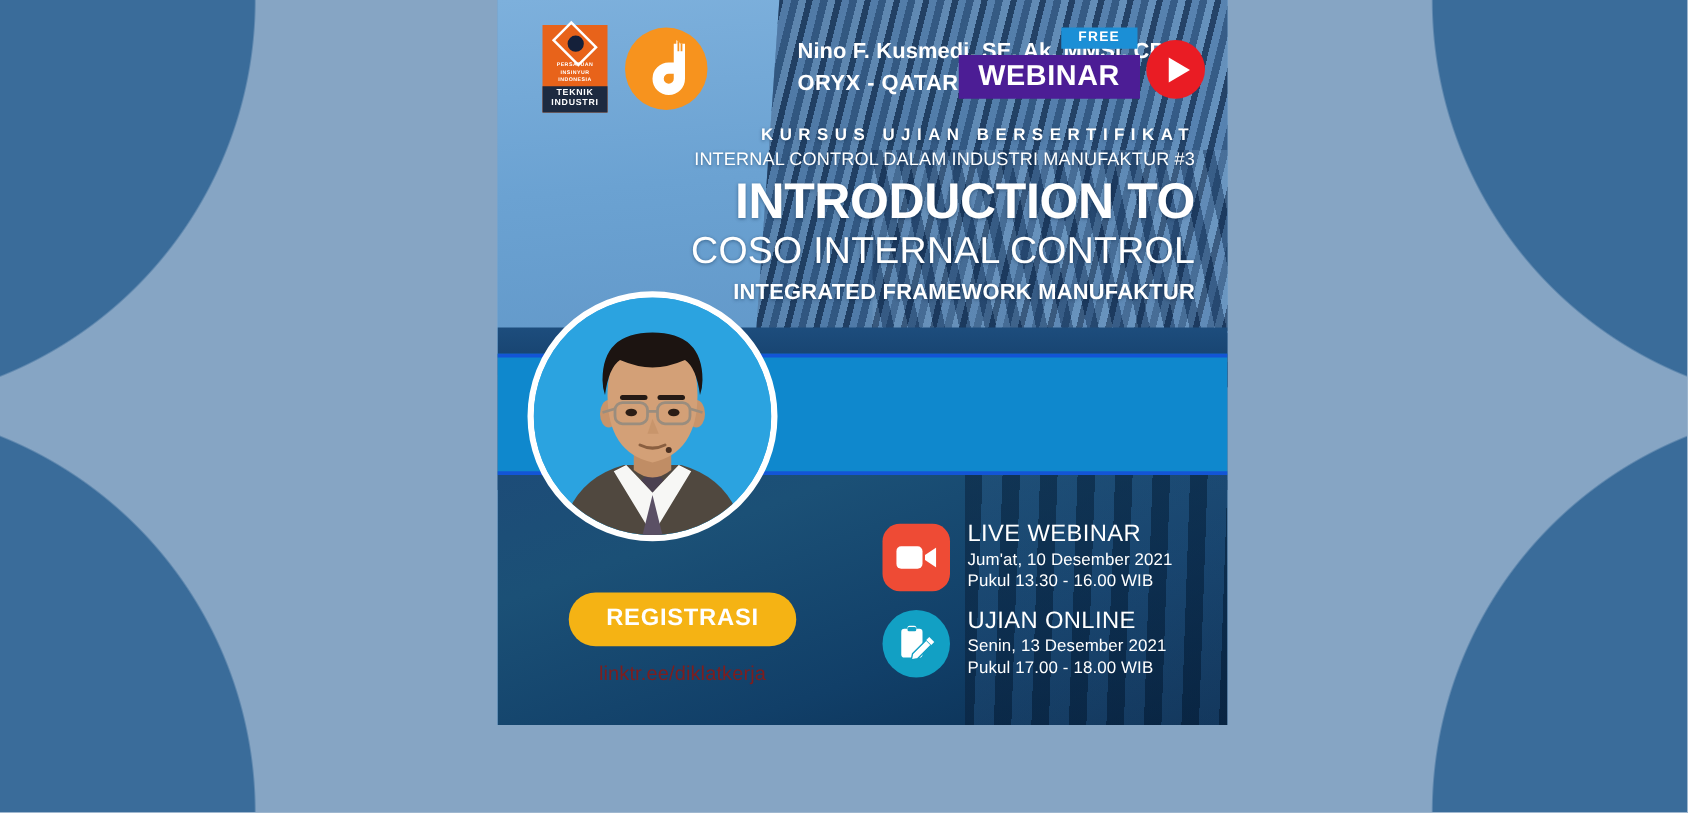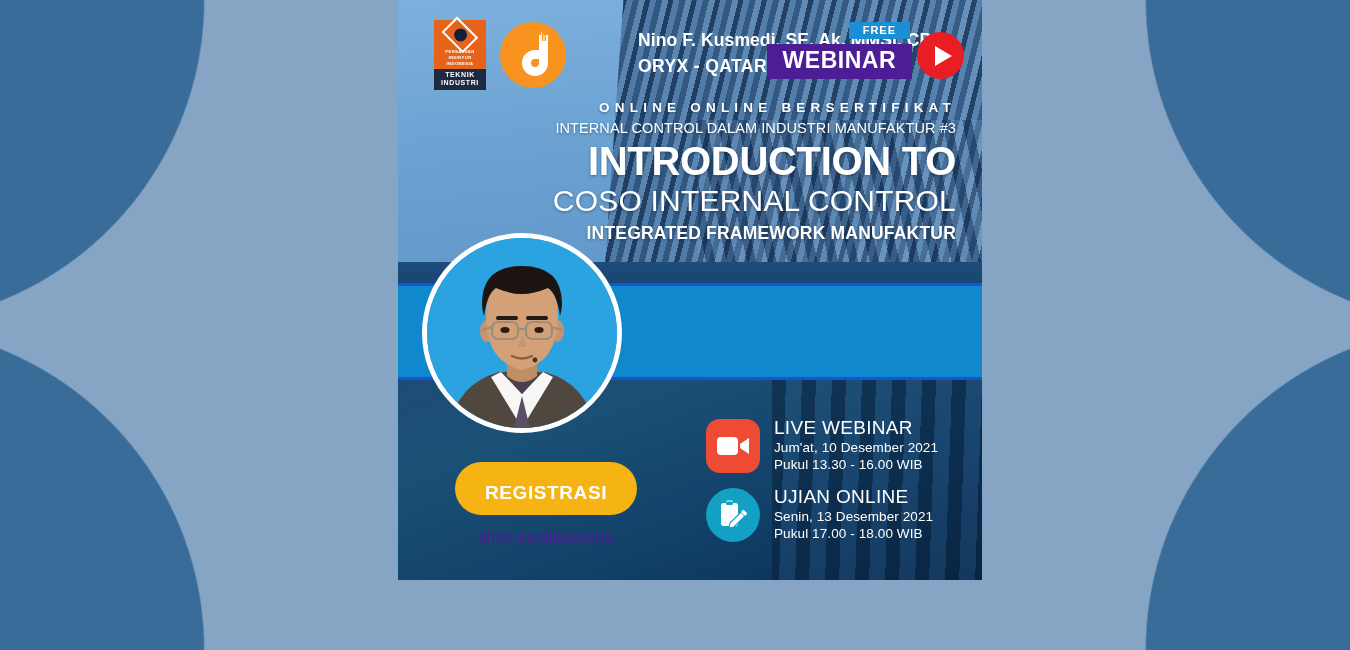--- a/index.html
+++ b/index.html
@@ -323,30 +323,31 @@
     text-align: center;
     z-index: 6;
   }
   .reg-btn {
     display: inline-block;
     background: #f5b314;
     color: #ffffff;
     font-size: 19px;
     font-weight: bold;
     letter-spacing: .6px;
-    padding: 20px 30px 11px;
+    padding: 10px 30px 11px;
     border-radius: 30px;
     border: none;
     cursor: pointer;
     font-family: "Liberation Sans", sans-serif;
+    margin-top: 12px;
   }
   .reg-link {
     display: block;
     margin-top: 14px;
-    color: #4c1d95;
+    color: #7f1d1d;
     font-size: 16px;
     letter-spacing: .1px;
     text-decoration: none;
   }
 </style>
 </head>
 <body>
 
 <div id="page">
   <div class="bg-light"></div>
@@ -385,21 +386,21 @@
       </div>
     </div>
 
     <div class="badge">
       <div class="badge-free">FREE</div>
       <div class="badge-webinar">WEBINAR</div>
       <div class="badge-play"></div>
     </div>
 
     <div class="titles">
-      <div class="t-kursus">ONLINE ONLINE BERSERTIFIKAT</div>
+      <div class="t-kursus">KURSUS UJIAN BERSERTIFIKAT</div>
       <div class="t-series">INTERNAL CONTROL DALAM INDUSTRI MANUFAKTUR #3</div>
       <div class="t-main1">INTRODUCTION TO</div>
       <div class="t-main2">COSO INTERNAL CONTROL</div>
       <div class="t-sub">INTEGRATED FRAMEWORK MANUFAKTUR</div>
     </div>
 
     <div class="speaker-band"></div>
     <div class="speaker-text">
       <div class="sp-name">Nino F. Kusmedi, SE, Ak, MMSI, CPA</div>
       <div class="sp-org">ORYX - QATAR</div>

